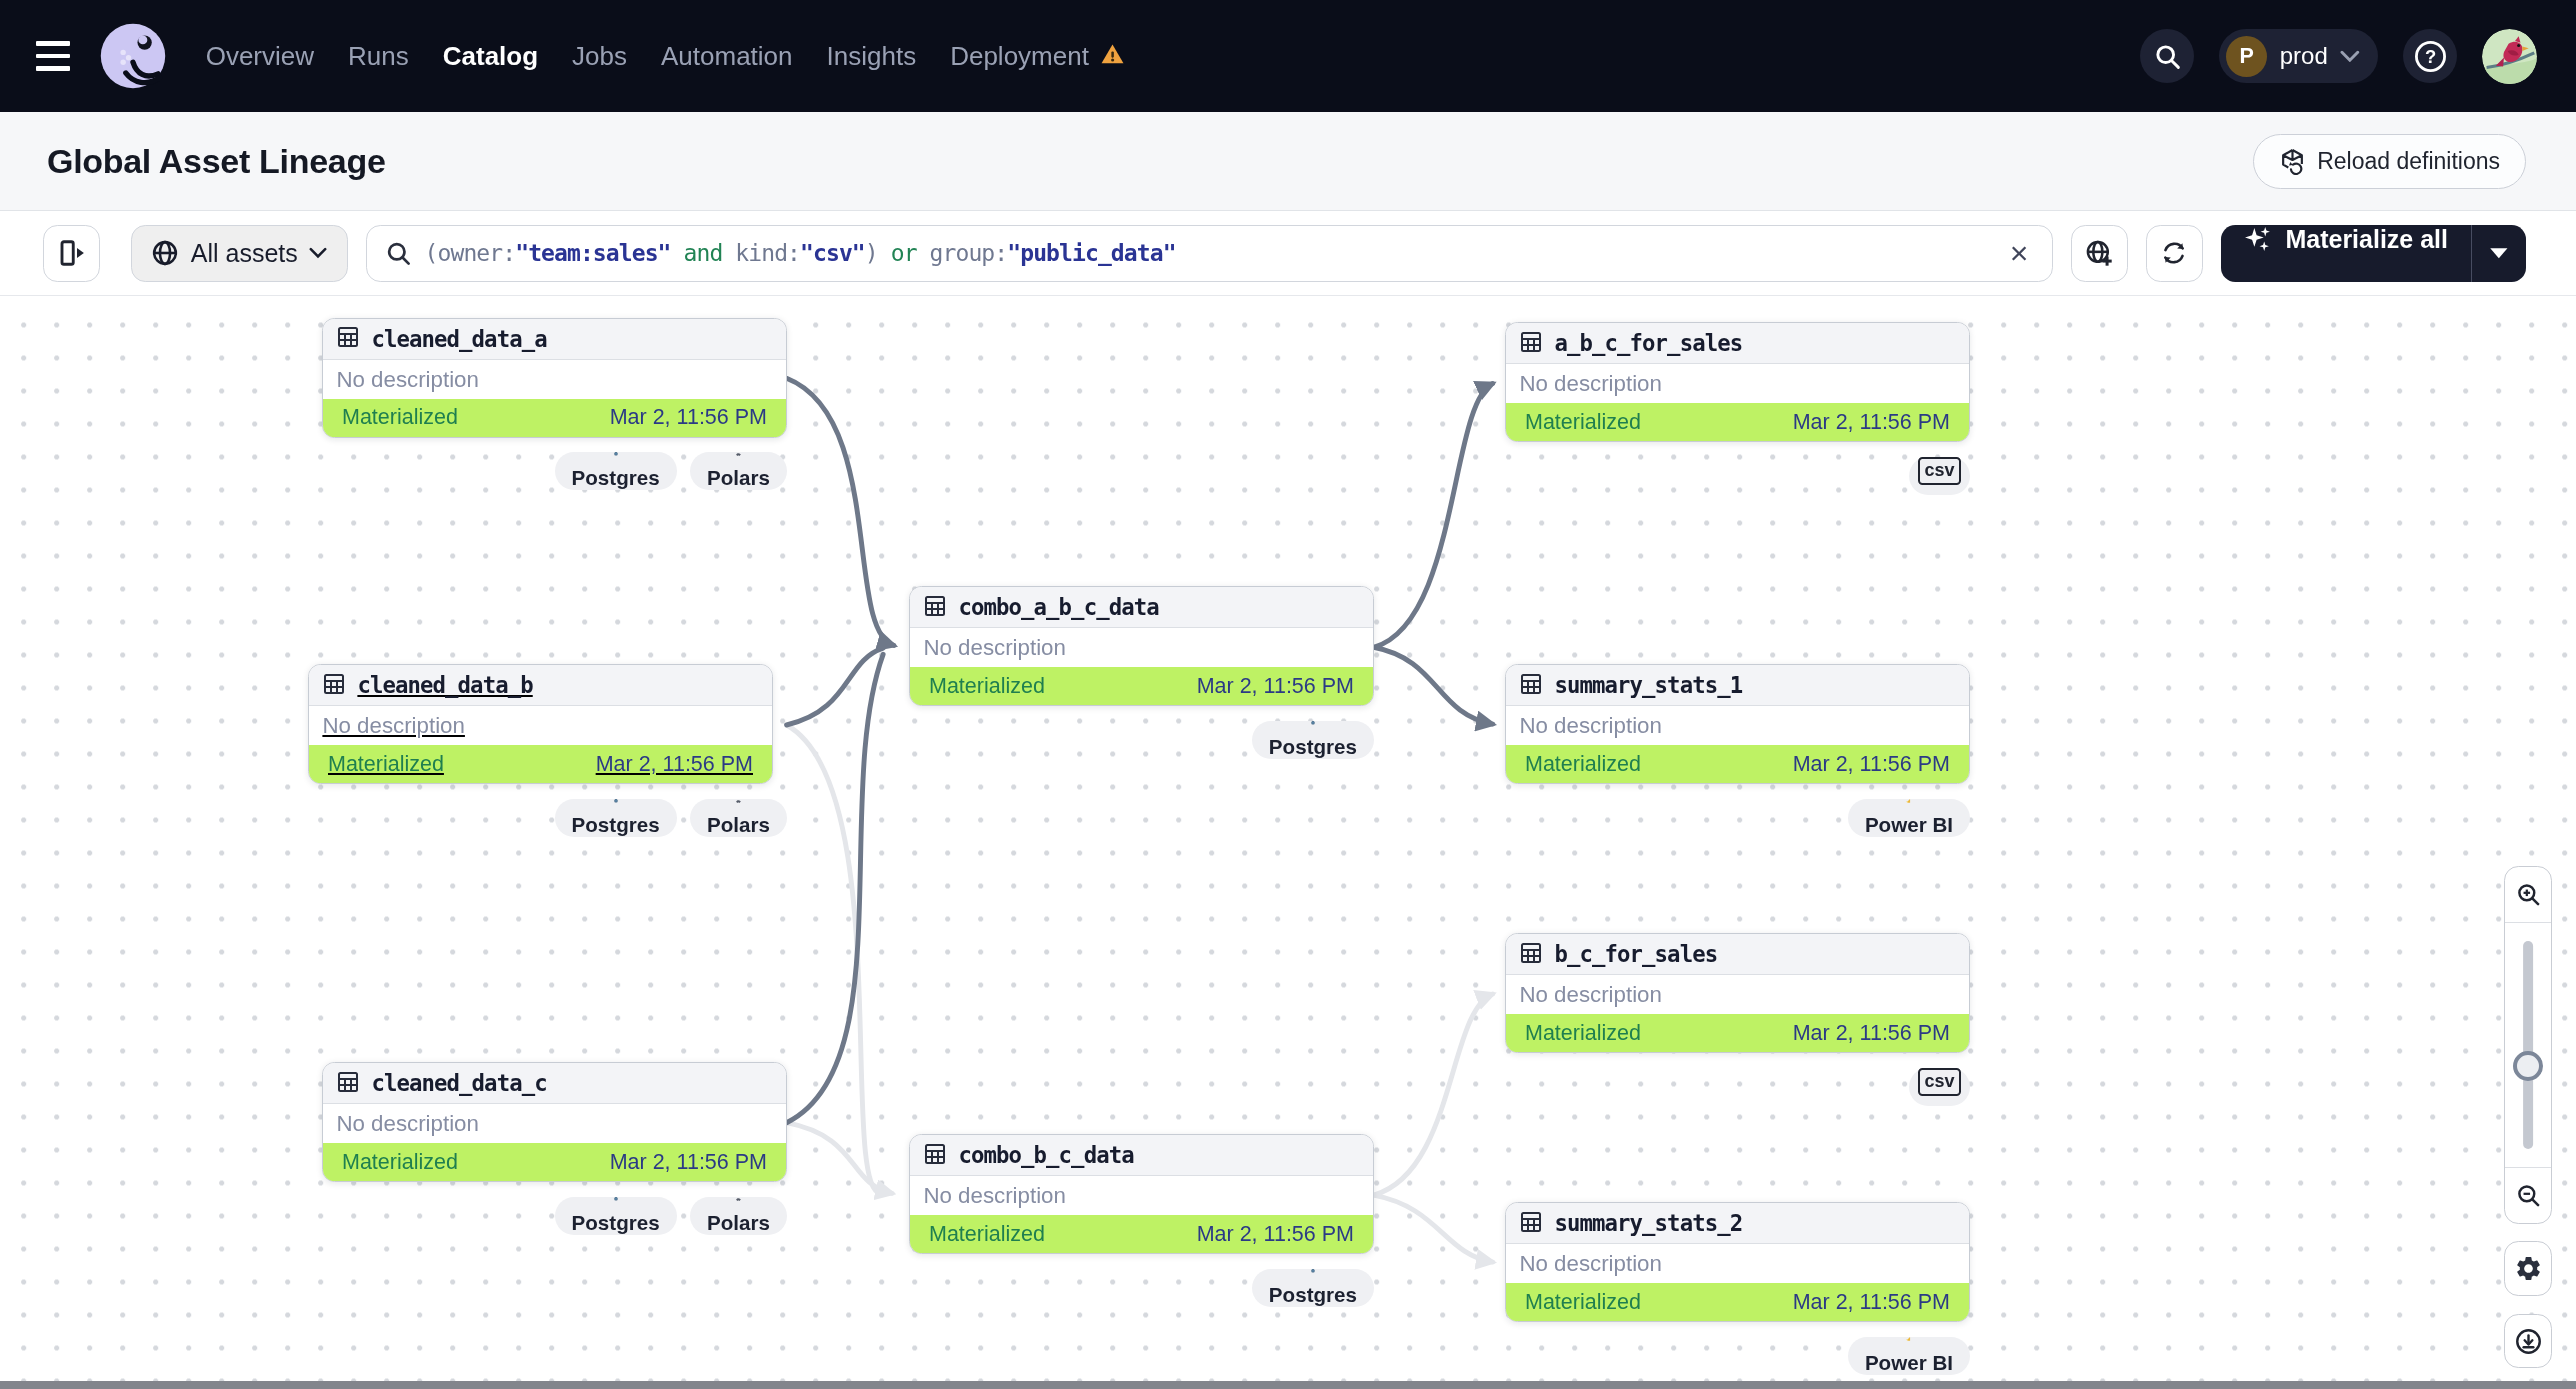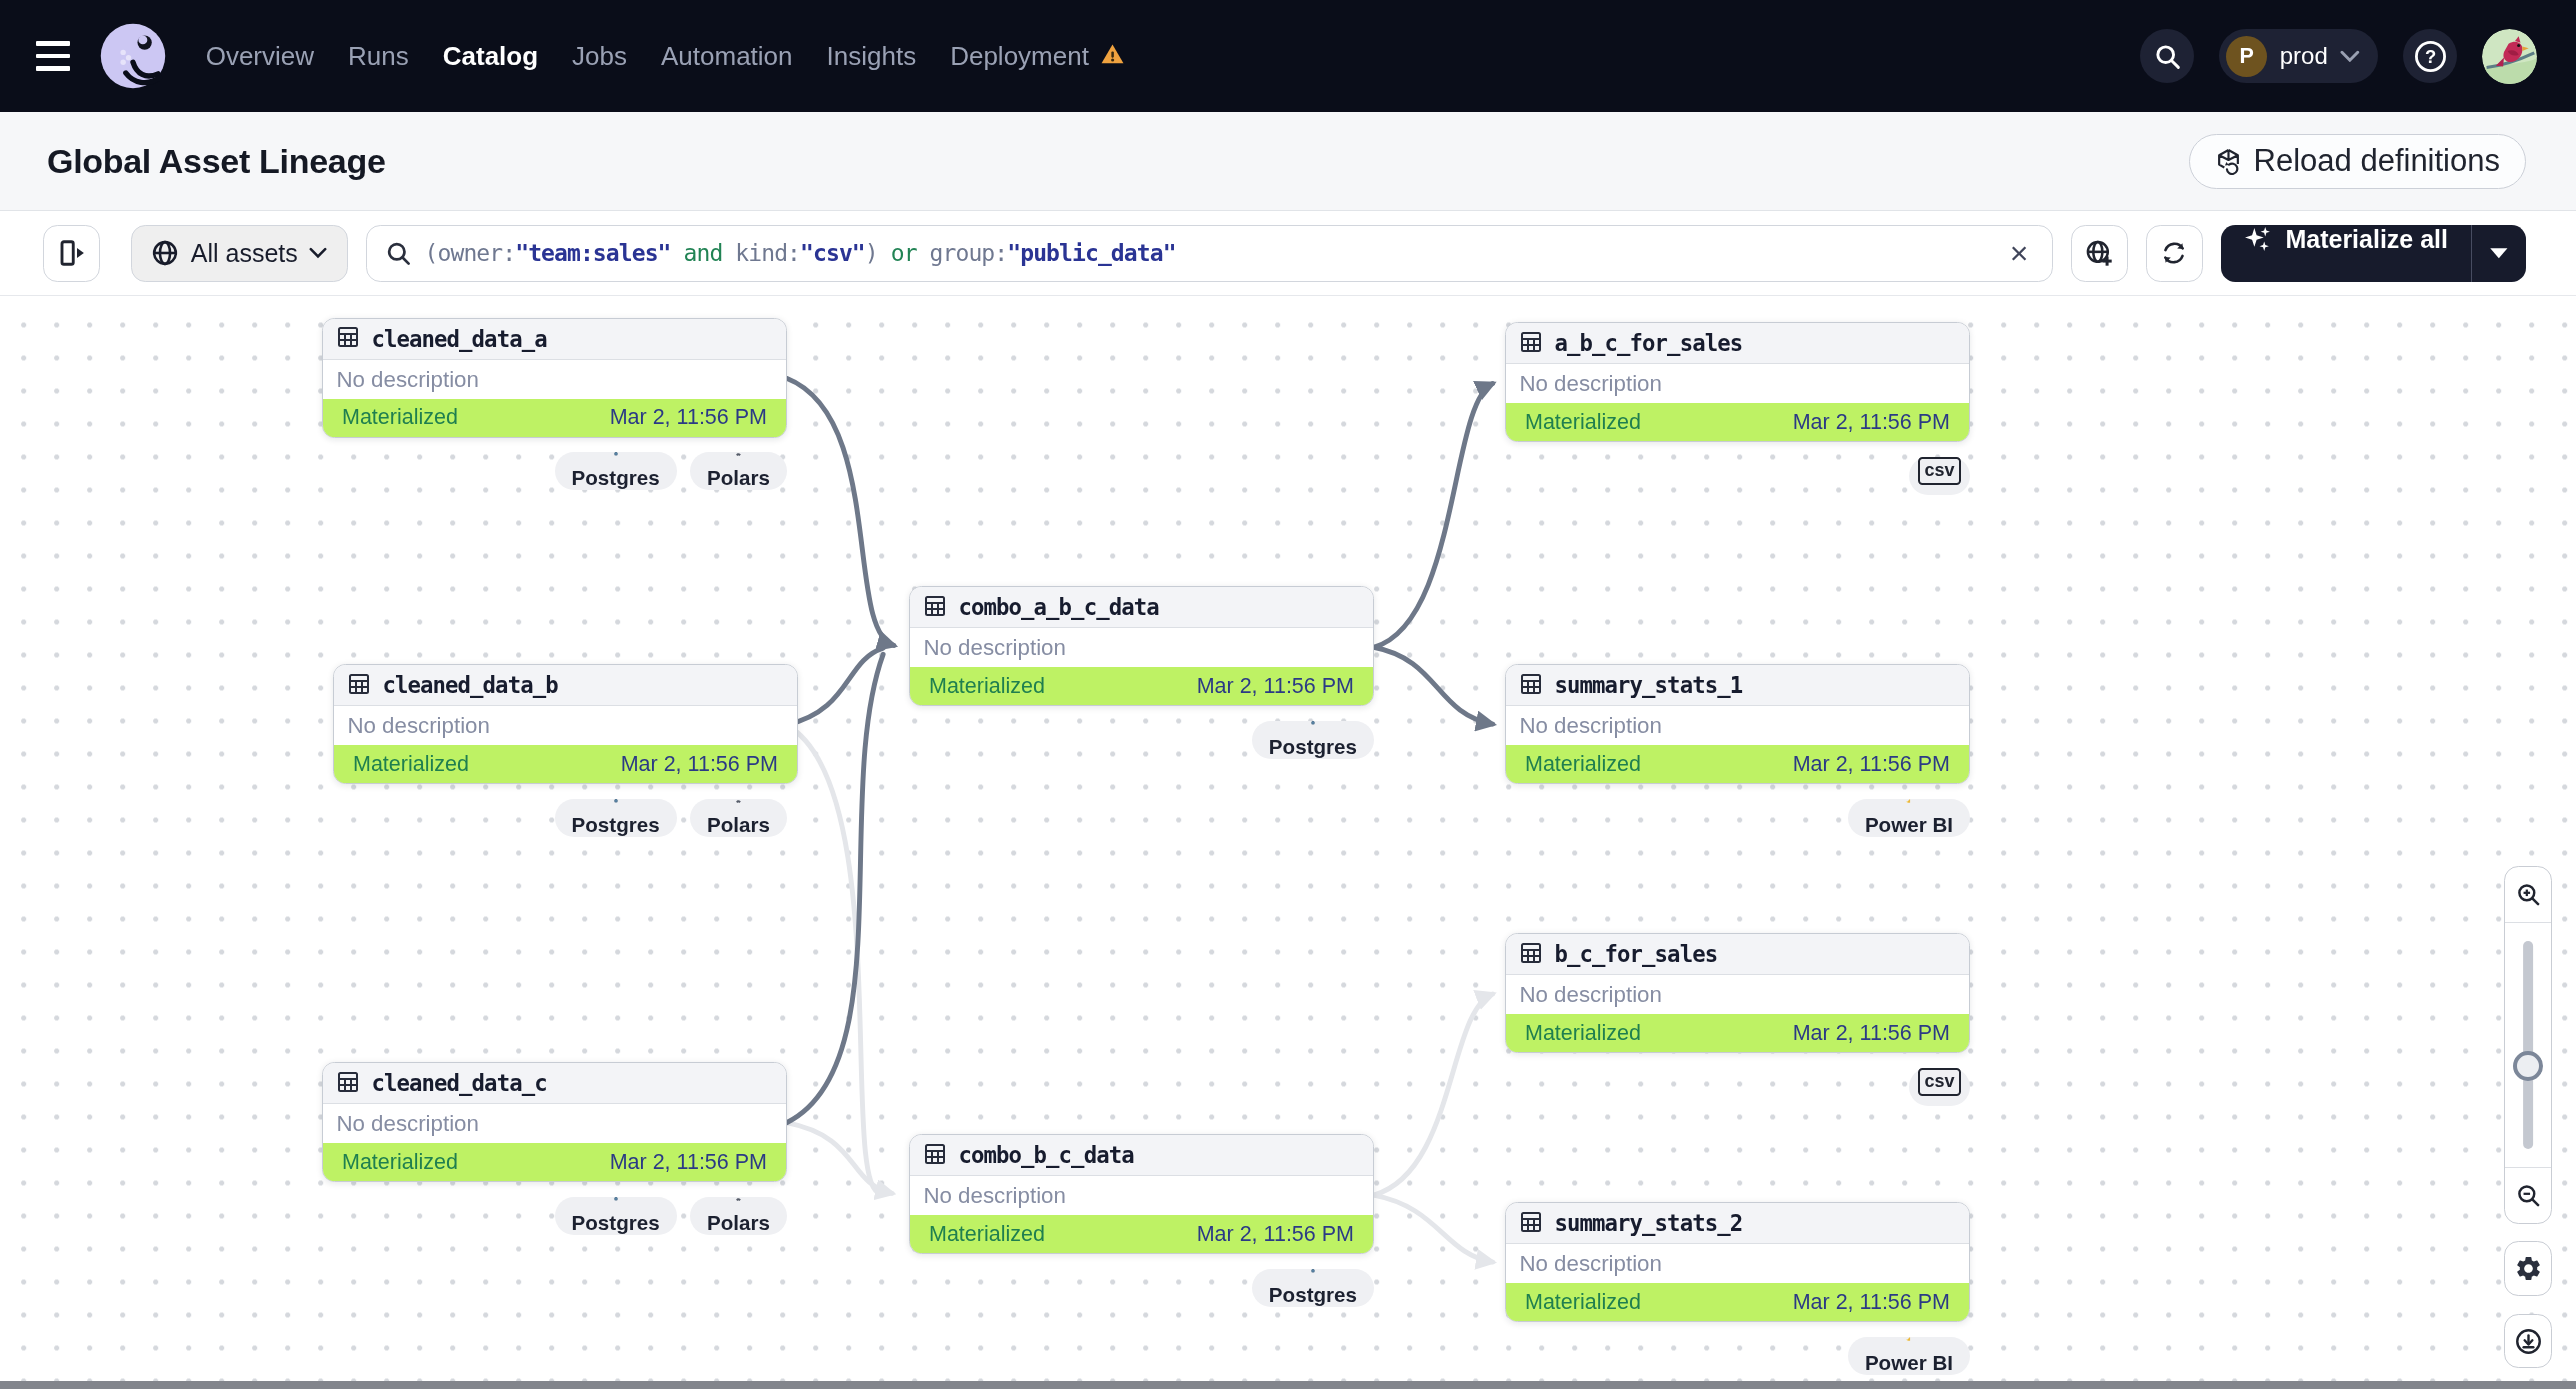--- a/index.html
+++ b/index.html
@@ -19,21 +19,21 @@
   .nav-right { margin-left: auto; display: flex; align-items: center; gap: 25px; }
   .circle-btn { width: 54px; height: 54px; border-radius: 50%; background: #1e2234; display: flex; align-items: center; justify-content: center; cursor: pointer; }
   .env-chip { height: 54px; background: #1e2234; border-radius: 27px; display: flex; align-items: center; padding: 0 18px 0 7.2px; gap: 12.5px; cursor: pointer; }
   .env-avatar { width: 41px; height: 41px; border-radius: 50%; background: #6e531f; color: #fff; font-size: 21.5px; font-weight: 700; display: flex; align-items: center; justify-content: center; }
   .env-name { color: #fff; font-size: 24px; font-weight: 500; }
   .user-avatar { width: 55px; height: 55px; border-radius: 50%; overflow: hidden; cursor: pointer; }
 
   
   .page-header { height: 99px; background: #f6f7f9; border-bottom: 0.9px solid #e1e4e8; display: flex; align-items: center; padding: 0 50px 0 47px; }
   .page-title { font-size: 34px; font-weight: 700; color: #151924; letter-spacing: -0.3px; }
-  .reload-btn { margin-left: auto; height: 55px; border: 1.3px solid #ccd0d8; background: #fcfdfe; border-radius: 28px; display: flex; align-items: center; gap: 11.6px; padding: 0 25px; font-size: 31px; color: #20242f; cursor: pointer; }
+  .reload-btn { margin-left: auto; height: 55px; border: 1.3px solid #ccd0d8; background: #fcfdfe; border-radius: 28px; display: flex; align-items: center; gap: 11.6px; padding: 0 25px; font-size: 23px; color: #20242f; cursor: pointer; }
 
   
   .toolbar { height: 85px; background: #ffffff; border-bottom: 0.9px solid #e6e8ec; display: flex; align-items: center; padding: 0 50px 0 43px; gap: 18px; }
   .tool-btn { height: 57px; min-width: 57px; border: 1.3px solid #d2d6dd; background: #fff; border-radius: 14.3px; display: flex; align-items: center; justify-content: center; cursor: pointer; }
   .asset-filter { height: 57px; border: 1.3px solid #d2d6dd; border-radius: 14.3px; display: flex; align-items: center; gap: 11.6px; padding: 0 19.7px; font-size: 25px; color: #181c2b; font-weight: 500; cursor: pointer; margin-left: 12.5px; }
   .search-box { flex: 1; height: 57px; border: 1.3px solid #d2d6dd; border-radius: 14.3px; display: flex; align-items: center; padding: 0 18px; gap: 12.5px; background: #fff; }
   .query { font-size: 23px; letter-spacing: -0.9px; white-space: pre; flex: 1; }
   .seg-plain { color: #6f7890; }
   .seg-value { color: #2a3494; font-weight: 700; }
   .seg-op { color: #218354; }
@@ -277,21 +277,21 @@
       </span>
     <span class="kind">
         <svg viewBox="0 0 30 22" width="27" height="21.5">
           <path fill="#565c69" d="M3 15.5c0-6 5-9.5 12-9.5 4 0 7 1.5 9 4l3.4 1.7-1.7 3.2c0 1.5-1 2.6-2.6 2.6h-1.2l-1 3.2h-2.6l-.5-3h-5.6l-.5 3H9l-1-3.2H5.2C3.8 17.5 3 16.6 3 15.5z"></path>
           <circle cx="23.4" cy="12" r=".8" fill="#fff"></circle>
         </svg>
         <span>Polars</span>
       </span>
   </div>
 
-  <div class="node" style="left:333px; top:368px;">
+  <div class="node" style="left:308px; top:368px;text-decoration:underline;">
     <div class="node-header">
         <span><svg viewBox="0 0 24 24" width="24" height="24">
             <rect x="3" y="3" width="18" height="18" rx="1.5" fill="none" stroke="#272c3b" stroke-width="2"></rect>
             <line x1="3" y1="9" x2="21" y2="9" stroke="#272c3b" stroke-width="2"></line>
             <line x1="3" y1="15" x2="21" y2="15" stroke="#272c3b" stroke-width="2"></line>
             <line x1="9" y1="9" x2="9" y2="21" stroke="#272c3b" stroke-width="2"></line>
             <line x1="15" y1="9" x2="15" y2="21" stroke="#272c3b" stroke-width="2"></line>
           </svg></span>
         <span class="node-name">cleaned_data_b</span>
       </div>

